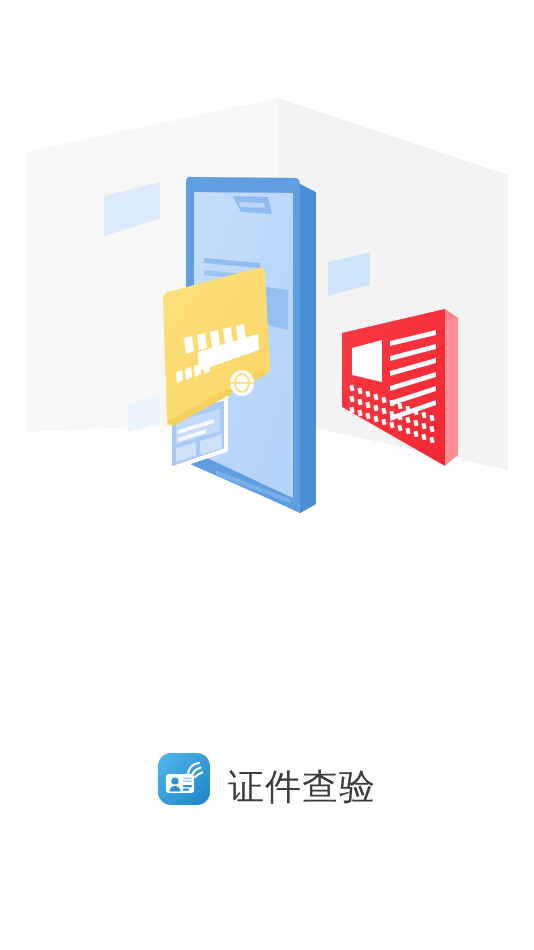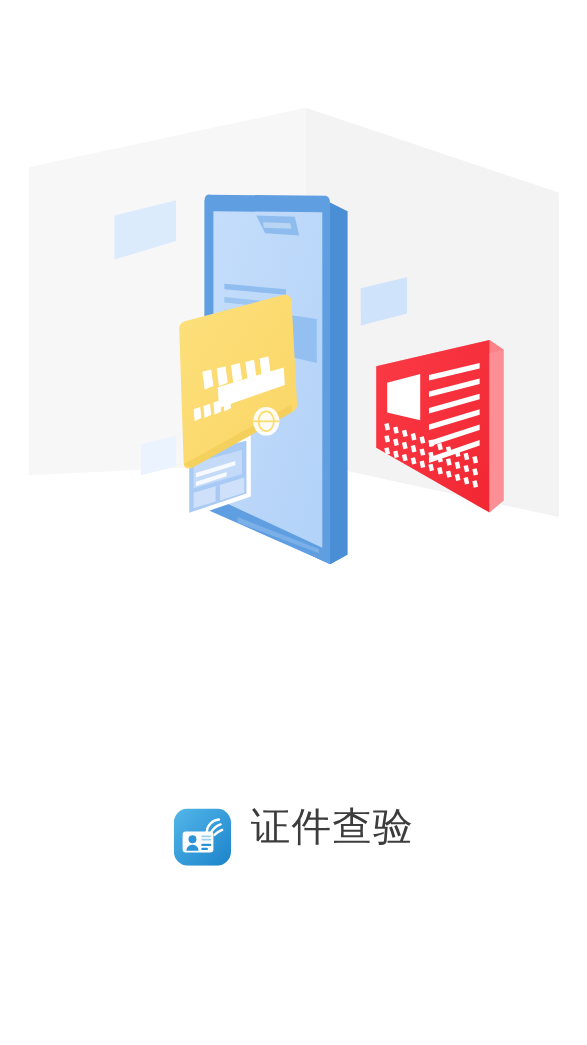--- a/index.html
+++ b/index.html
@@ -37,21 +37,21 @@
   }
 
   
   #brand-block {
     position: absolute;
     left: 0;
     top: 735px;
     width: 534px;
     height: 70px;
     display: flex;
-    align-items: flex-start;
+    align-items: flex-end;
     justify-content: center;
   }
   #app-icon {
     width: 52px;
     height: 52px;
     flex: 0 0 auto;
     display: block;
   }
   #app-name {
     margin-left: 18px;

